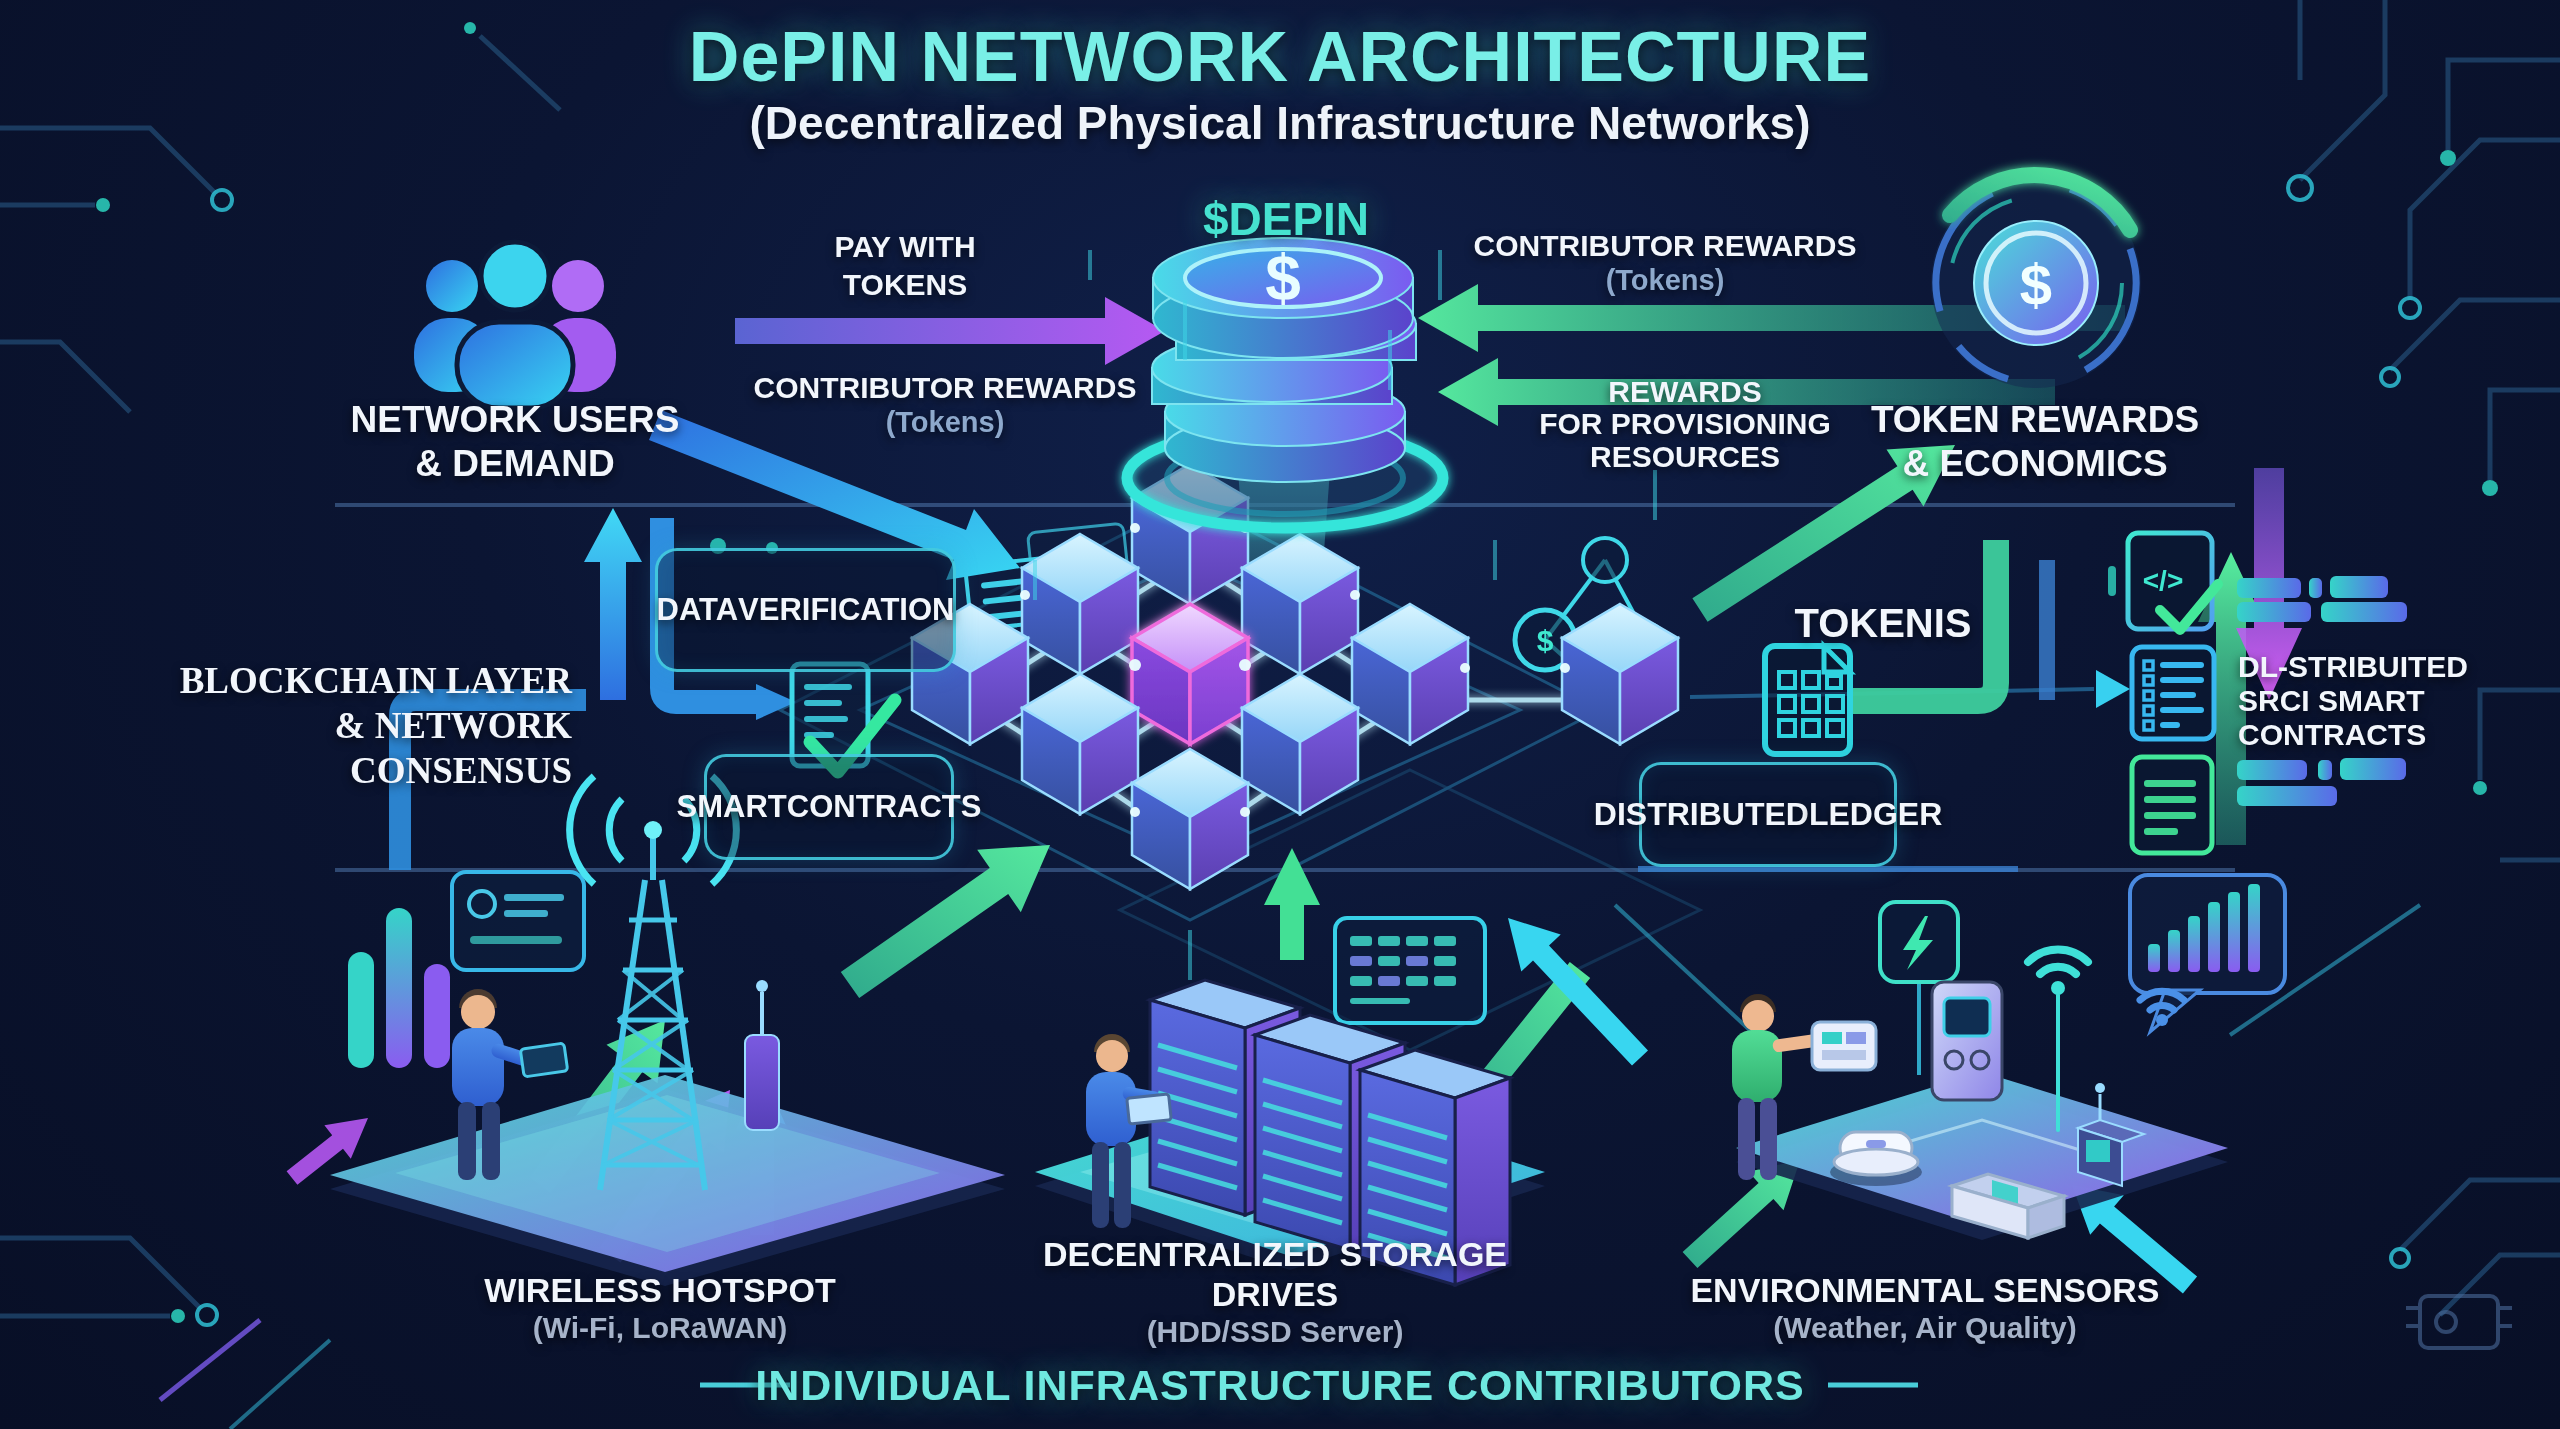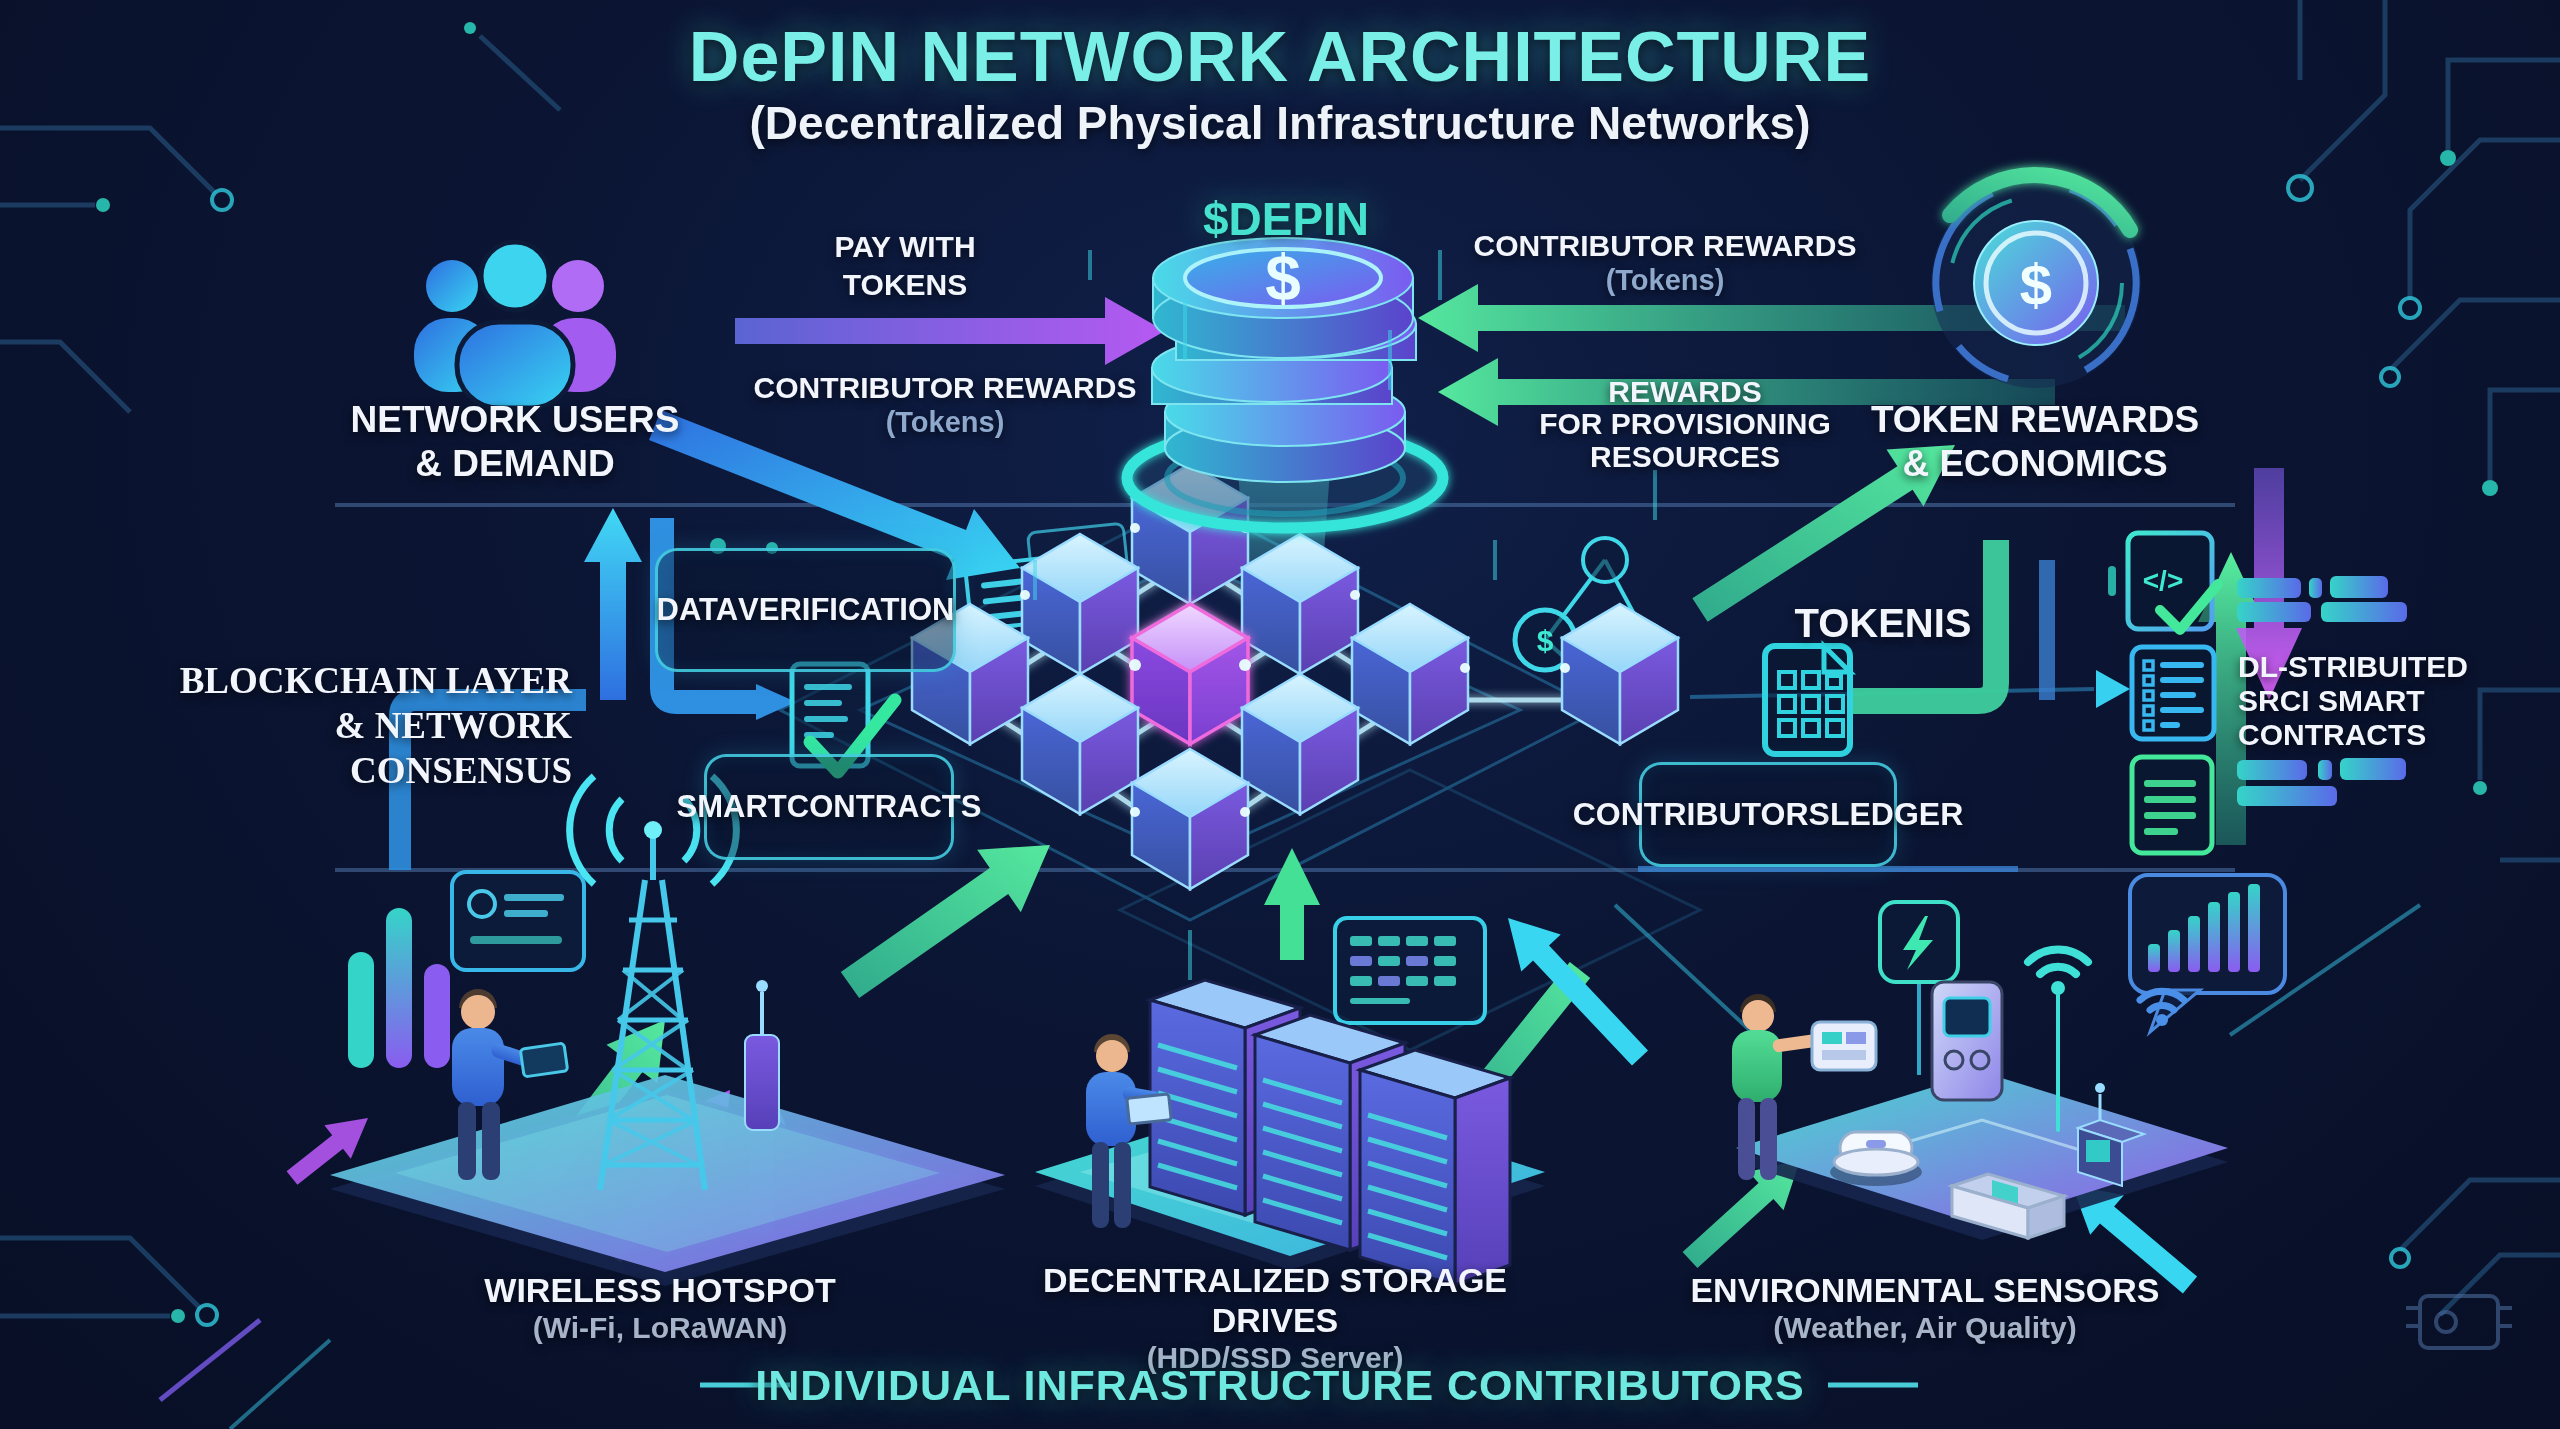--- a/index.html
+++ b/index.html
@@ -732,36 +732,36 @@
   </div>
 
   <div class="frame" style="left:704px;top:754px;width:244px;height:100px;">
     <div class="lbl" style="position:static;font-size:31px;line-height:1.13;">SMART</div>
     <div class="lbl" style="position:static;font-size:31px;line-height:1.13;">CONTRACTS</div>
   </div>
 
   <div class="lbl" style="left:1758px;top:600px;width:250px;font-size:40px;">TOKENIS</div>
 
   <div class="frame" style="left:1639px;top:762px;width:252px;height:99px;">
-    <div class="lbl" style="position:static;font-size:32px;line-height:1.12;">CONTRIBUTORS</div>
+    <div class="lbl" style="position:static;font-size:32px;line-height:1.12;">DISTRIBUTED</div>
     <div class="lbl" style="position:static;font-size:32px;line-height:1.12;">LEDGER</div>
   </div>
 
   <div class="lbl" style="left:2238px;top:650px;width:310px;font-size:30px;text-align:left;line-height:1.14;">
     <div>DL-STRIBUITED</div>
     <div>SRCI SMART</div>
     <div>CONTRACTS</div>
   </div>
 
   <div class="lbl" style="left:440px;top:1270px;width:440px;">
     <div style="font-size:34px;">WIRELESS HOTSPOT</div>
     <div class="sub2" style="font-size:30px;">(Wi-Fi, LoRaWAN)</div>
   </div>
 
-  <div class="lbl" style="left:1010px;top:1260px;width:530px;">
+  <div class="lbl" style="left:1010px;top:1234px;width:530px;">
     <div style="font-size:34px;">DECENTRALIZED STORAGE DRIVES</div>
     <div class="sub2" style="font-size:30px;">(HDD/SSD Server)</div>
   </div>
 
   <div class="lbl" style="left:1660px;top:1270px;width:530px;">
     <div style="font-size:34px;">ENVIRONMENTAL SENSORS</div>
     <div class="sub2" style="font-size:30px;">(Weather, Air Quality)</div>
   </div>
 
   <div class="lbl cyanglow" style="left:0;width:2560px;top:1360px;font-size:43px;letter-spacing:1px;color:#6fe8e0;">INDIVIDUAL INFRASTRUCTURE CONTRIBUTORS</div>

